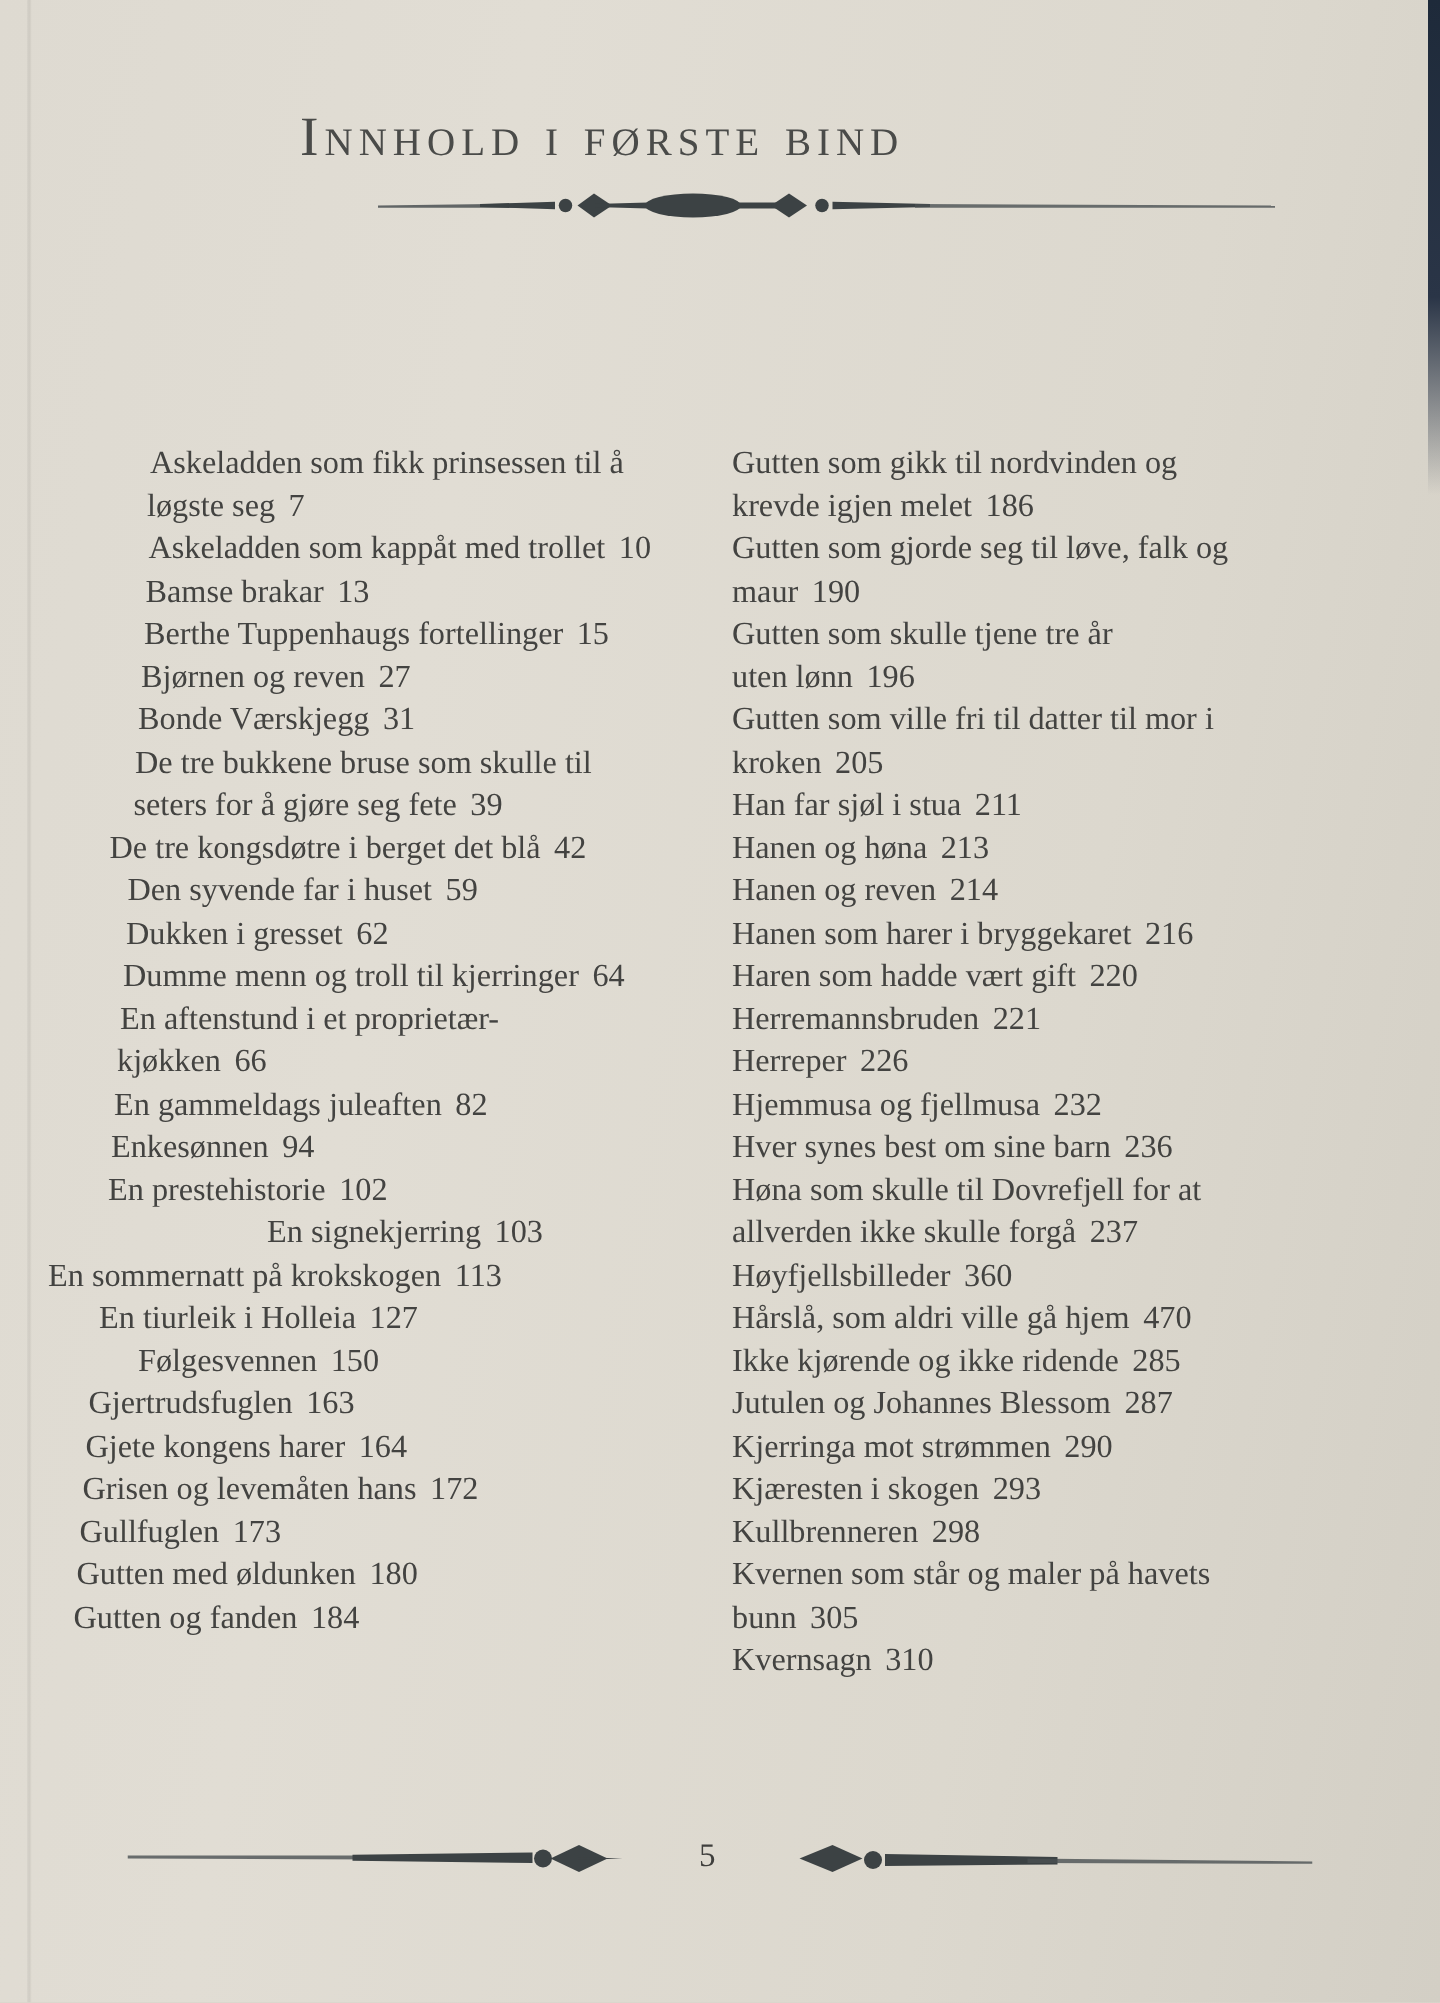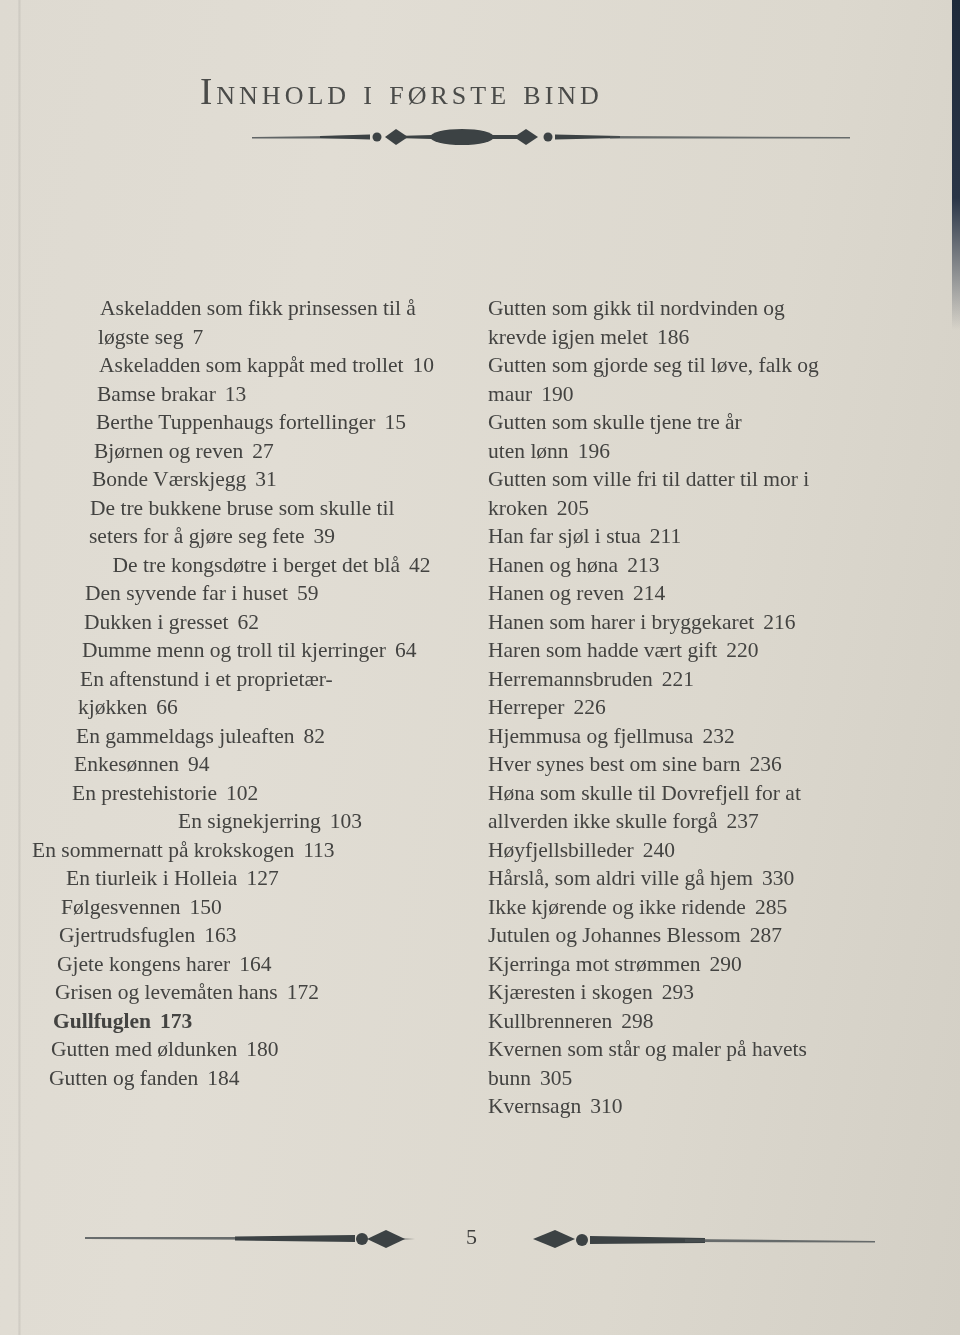--- a/index.html
+++ b/index.html
@@ -62,56 +62,56 @@
   </svg>
 
   <div class="col col-left" id="col-left">
       <div class="entry" style="padding-left: 100px;"><span>Askeladden som fikk prinsessen til å</span><span class="cont" style="margin-left: -2px;"><span>løgste seg</span><span class="num">7</span></span></div>
       <div class="entry" style="padding-left: 99px;"><span>Askeladden som kappåt med trollet</span><span class="num">10</span></div>
       <div class="entry" style="padding-left: 97px;"><span>Bamse brakar</span><span class="num">13</span></div>
       <div class="entry" style="padding-left: 96px;"><span>Berthe Tuppenhaugs fortellinger</span><span class="num">15</span></div>
       <div class="entry" style="padding-left: 94px;"><span>Bjørnen og reven</span><span class="num">27</span></div>
       <div class="entry" style="padding-left: 92px;"><span>Bonde Værskjegg</span><span class="num">31</span></div>
       <div class="entry" style="padding-left: 90px;"><span>De tre bukkene bruse som skulle til</span><span class="cont" style="margin-left: -1px;"><span>seters for å gjøre seg fete</span><span class="num">39</span></span></div>
-      <div class="entry" style="padding-left: 73px; text-align: center;"><span>De tre kongsdøtre i berget det blå</span><span class="num">42</span></div>
+      <div class="entry" style="padding-left: 73px;"><span>De tre kongsdøtre i berget det blå</span><span class="num">42</span></div>
       <div class="entry" style="padding-left: 85px;"><span>Den syvende far i huset</span><span class="num">59</span></div>
       <div class="entry" style="padding-left: 84px;"><span>Dukken i gresset</span><span class="num">62</span></div>
       <div class="entry" style="padding-left: 82px;"><span>Dumme menn og troll til kjerringer</span><span class="num">64</span></div>
       <div class="entry" style="padding-left: 80px;"><span>En aftenstund i et proprietær-</span><span class="cont" style="margin-left: -2px;"><span>kjøkken</span><span class="num">66</span></span></div>
       <div class="entry" style="padding-left: 76px;"><span>En gammeldags juleaften</span><span class="num">82</span></div>
       <div class="entry" style="padding-left: 74px;"><span>Enkesønnen</span><span class="num">94</span></div>
       <div class="entry" style="padding-left: 72px;"><span>En prestehistorie</span><span class="num">102</span></div>
       <div class="entry" style="padding-left: 70px; text-align: center;"><span>En signekjerring</span><span class="num">103</span></div>
       <div class="entry" style="padding-left: 32px;"><span>En sommernatt på krokskogen</span><span class="num">113</span></div>
       <div class="entry" style="padding-left: 66px;"><span>En tiurleik i Holleia</span><span class="num">127</span></div>
-      <div class="entry" style="padding-left: 61px;"><span>Følgesvennen</span><span class="num">150</span></div>
+      <div class="entry" style="padding-left: 92px;"><span>Følgesvennen</span><span class="num">150</span></div>
       <div class="entry" style="padding-left: 59px;"><span>Gjertrudsfuglen</span><span class="num">163</span></div>
       <div class="entry" style="padding-left: 57px;"><span>Gjete kongens harer</span><span class="num">164</span></div>
       <div class="entry" style="padding-left: 55px;"><span>Grisen og levemåten hans</span><span class="num">172</span></div>
-      <div class="entry" style="padding-left: 53px; font-weight: bold;"><span>Gullfuglen</span><span class="num">173</span></div>
+      <div class="entry" style="padding-left: 53px;"><span>Gullfuglen</span><span class="num">173</span></div>
       <div class="entry" style="padding-left: 51px;"><span>Gutten med øldunken</span><span class="num">180</span></div>
       <div class="entry" style="padding-left: 49px;"><span>Gutten og fanden</span><span class="num">184</span></div>
     </div>
   <div class="col col-right" id="col-right">
       <div class="entry"><span>Gutten som gikk til nordvinden og</span><span class="cont"><span>krevde igjen melet</span><span class="num">186</span></span></div>
       <div class="entry"><span>Gutten som gjorde seg til løve, falk og</span><span class="cont"><span>maur</span><span class="num">190</span></span></div>
       <div class="entry"><span>Gutten som skulle tjene tre år</span><span class="cont"><span>uten lønn</span><span class="num">196</span></span></div>
       <div class="entry"><span>Gutten som ville fri til datter til mor i</span><span class="cont"><span>kroken</span><span class="num">205</span></span></div>
       <div class="entry"><span>Han far sjøl i stua</span><span class="num">211</span></div>
       <div class="entry"><span>Hanen og høna</span><span class="num">213</span></div>
       <div class="entry"><span>Hanen og reven</span><span class="num">214</span></div>
       <div class="entry"><span>Hanen som harer i bryggekaret</span><span class="num">216</span></div>
       <div class="entry"><span>Haren som hadde vært gift</span><span class="num">220</span></div>
       <div class="entry"><span>Herremannsbruden</span><span class="num">221</span></div>
       <div class="entry"><span>Herreper</span><span class="num">226</span></div>
       <div class="entry"><span>Hjemmusa og fjellmusa</span><span class="num">232</span></div>
       <div class="entry"><span>Hver synes best om sine barn</span><span class="num">236</span></div>
       <div class="entry"><span>Høna som skulle til Dovrefjell for at</span><span class="cont"><span>allverden ikke skulle forgå</span><span class="num">237</span></span></div>
-      <div class="entry"><span>Høyfjellsbilleder</span><span class="num">240</span></div>
-      <div class="entry"><span>Hårslå, som aldri ville gå hjem</span><span class="num">330</span></div>
+      <div class="entry"><span>Høyfjellsbilleder</span><span class="num">360</span></div>
+      <div class="entry"><span>Hårslå, som aldri ville gå hjem</span><span class="num">470</span></div>
       <div class="entry"><span>Ikke kjørende og ikke ridende</span><span class="num">285</span></div>
       <div class="entry"><span>Jutulen og Johannes Blessom</span><span class="num">287</span></div>
       <div class="entry"><span>Kjerringa mot strømmen</span><span class="num">290</span></div>
       <div class="entry"><span>Kjæresten i skogen</span><span class="num">293</span></div>
       <div class="entry"><span>Kullbrenneren</span><span class="num">298</span></div>
       <div class="entry"><span>Kvernen som står og maler på havets</span><span class="cont"><span>bunn</span><span class="num">305</span></span></div>
       <div class="entry"><span>Kvernsagn</span><span class="num">310</span></div>
     </div>
 
   <svg class="footer-ornament" viewBox="0 0 790 36">

